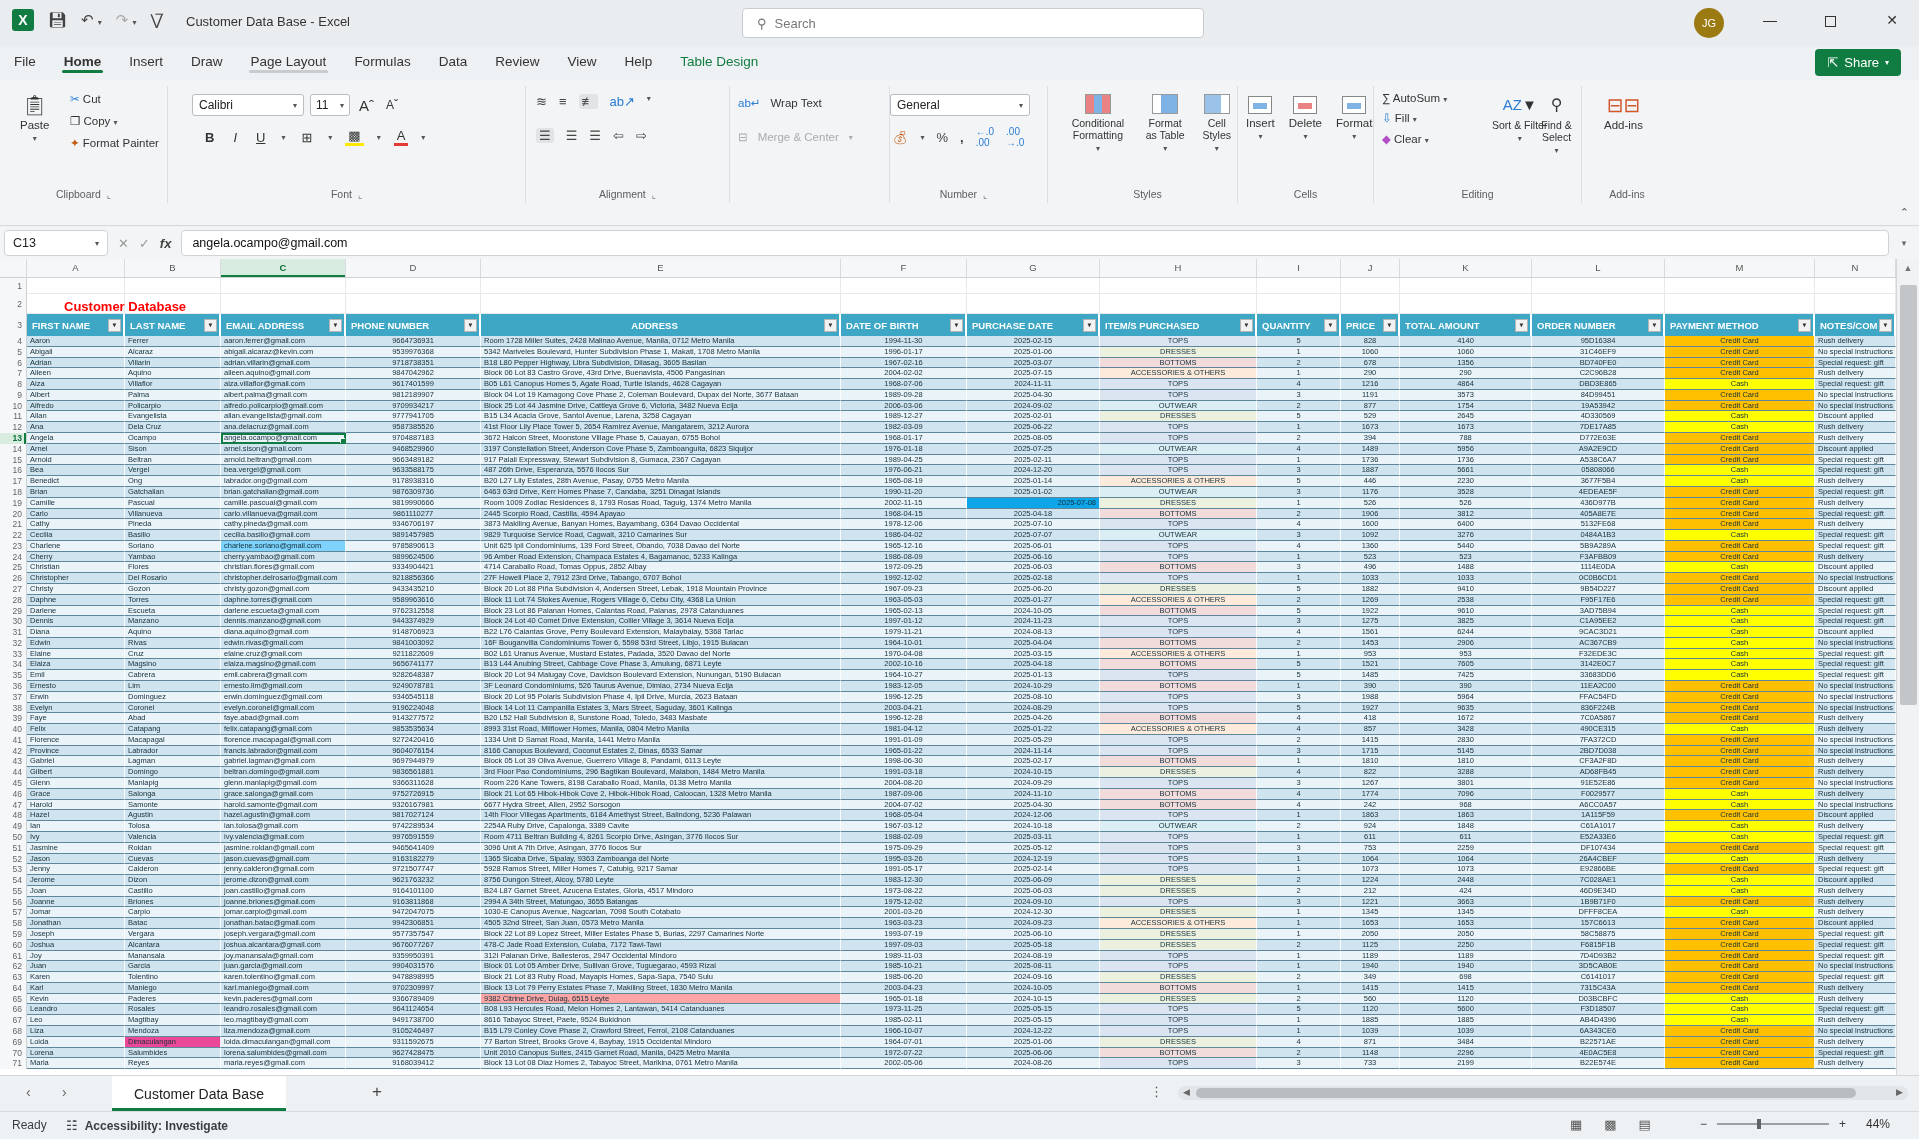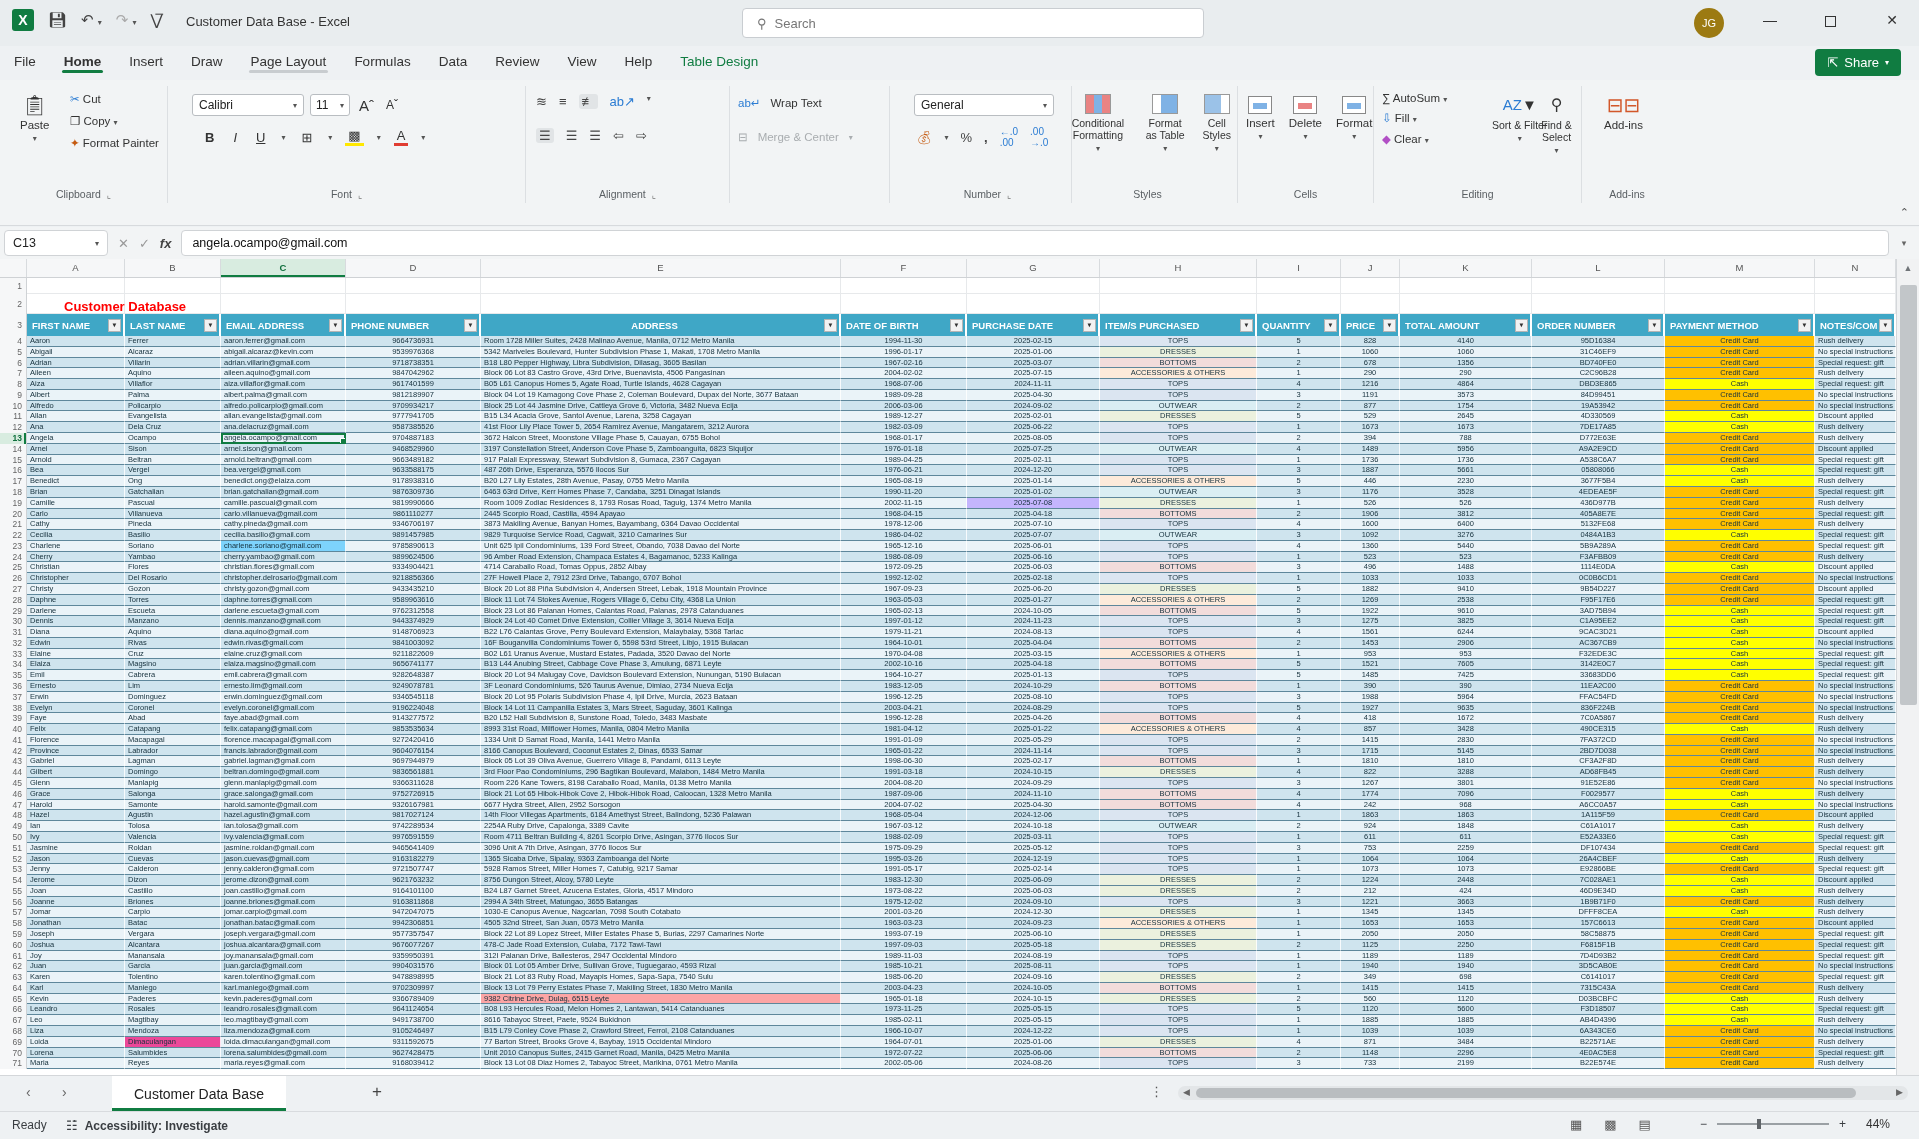--- a/index.html
+++ b/index.html
@@ -216,21 +216,21 @@
         <span style="color:#2b7cd3">ab↵</span>
           <span>Wrap Text</span>
       </div>
       <div class="smallrow disab" style="position:absolute; left:8px; top:44px;">
         <span>⊟</span>
           <span>Merge &amp; Center</span>
           <span class="chev" style="color:#a9adb0">▾</span>
       </div>
     </div>
 
-    <div class="rgroup" style="left:904px; width:168px;">
+    <div class="rgroup" style="left:880px; width:168px;">
       <div class="numbox" style="position:absolute; left:10px; top:8px;">
         <span>General</span>
           <span class="chev">▾</span>
       </div>
       <div style="position:absolute; left:12px; top:40px; display:flex; gap:12px; font-size:13px; color:#444; align-items:center;">
         <span style="color:#c55b11">💰︎</span>
           <span class="chev">▾</span>
         <span>%</span>
         <span style="font-weight:bold">,</span>
         <span style="color:#2b7cd3; font-size:10px">←.0<br>.00</span>
@@ -673,21 +673,21 @@
           <div class="dcell al-c" style="width: 59px; background: rgb(207, 228, 238);">1887</div>
           <div class="dcell al-c" style="width: 132px; background: rgb(207, 228, 238);">5661</div>
           <div class="dcell al-c" style="width: 133px; background: rgb(207, 228, 238);">05808066</div>
           <div class="dcell al-c" style="width: 150px; background: rgb(255, 255, 0);">Cash</div>
           <div class="dcell al-l" style="width: 81px; background: rgb(207, 228, 238);">Special request: gift</div>
         </div>
         <div class="drow">
           <div class="gut" style="height: 10.79px; line-height: 10.79px;">17</div>
           <div class="dcell al-l" style="width: 98px; background: rgb(234, 243, 248);">Benedict</div>
           <div class="dcell al-l" style="width: 96px; background: rgb(234, 243, 248);">Ong</div>
-          <div class="dcell al-l" style="width: 125px; background: rgb(234, 243, 248);">benedict.ong@elaiza.com</div>
+          <div class="dcell al-l" style="width: 125px; background: rgb(234, 243, 248);">labrador.ong@gmail.com</div>
           <div class="dcell al-c" style="width: 135px; background: rgb(234, 243, 248);">9178938316</div>
           <div class="dcell al-l" style="width: 360px; background: rgb(234, 243, 248);">B20 L27 Lily Estates, 28th Avenue, Pasay, 0755 Metro Manila</div>
           <div class="dcell al-c" style="width: 126px; background: rgb(234, 243, 248);">1965-08-19</div>
           <div class="dcell al-c" style="width: 133px; background: rgb(234, 243, 248);">2025-01-14</div>
           <div class="dcell al-c" style="width: 157px; background: rgb(253, 234, 218);">ACCESSORIES &amp; OTHERS</div>
           <div class="dcell al-c" style="width: 84px; background: rgb(234, 243, 248);">5</div>
           <div class="dcell al-c" style="width: 59px; background: rgb(234, 243, 248);">446</div>
           <div class="dcell al-c" style="width: 132px; background: rgb(234, 243, 248);">2230</div>
           <div class="dcell al-c" style="width: 133px; background: rgb(234, 243, 248);">3677F5B4</div>
           <div class="dcell al-c" style="width: 150px; background: rgb(255, 255, 0);">Cash</div>
@@ -711,21 +711,21 @@
           <div class="dcell al-l" style="width: 81px; background: rgb(207, 228, 238);">Special request: gift</div>
         </div>
         <div class="drow">
           <div class="gut" style="height: 10.79px; line-height: 10.79px;">19</div>
           <div class="dcell al-l" style="width: 98px; background: rgb(234, 243, 248);">Camille</div>
           <div class="dcell al-l" style="width: 96px; background: rgb(234, 243, 248);">Pascual</div>
           <div class="dcell al-l" style="width: 125px; background: rgb(234, 243, 248);">camille.pascual@gmail.com</div>
           <div class="dcell al-c" style="width: 135px; background: rgb(234, 243, 248);">9819990666</div>
           <div class="dcell al-l" style="width: 360px; background: rgb(234, 243, 248);">Room 1009 Zodiac Residences 8, 1793 Rosas Road, Taguig, 1374 Metro Manila</div>
           <div class="dcell al-c" style="width: 126px; background: rgb(234, 243, 248);">2002-11-15</div>
-          <div class="dcell al-c" style="width: 133px; background: #c4b5fd;">2025-07-08</div>
+          <div class="dcell al-c" style="width: 133px; background: #0ea5e9; text-align: right;">2025-07-08</div>
           <div class="dcell al-c" style="width: 157px; background: rgb(235, 241, 222);">DRESSES</div>
           <div class="dcell al-c" style="width: 84px; background: rgb(234, 243, 248);">1</div>
           <div class="dcell al-c" style="width: 59px; background: rgb(234, 243, 248);">526</div>
           <div class="dcell al-c" style="width: 132px; background: rgb(234, 243, 248);">526</div>
           <div class="dcell al-c" style="width: 133px; background: rgb(234, 243, 248);">436D977B</div>
           <div class="dcell al-c" style="width: 150px; background: rgb(255, 192, 0);">Credit Card</div>
           <div class="dcell al-l" style="width: 81px; background: rgb(234, 243, 248);">Rush delivery</div>
         </div>
         <div class="drow">
           <div class="gut" style="height: 10.79px; line-height: 10.79px;">20</div>

